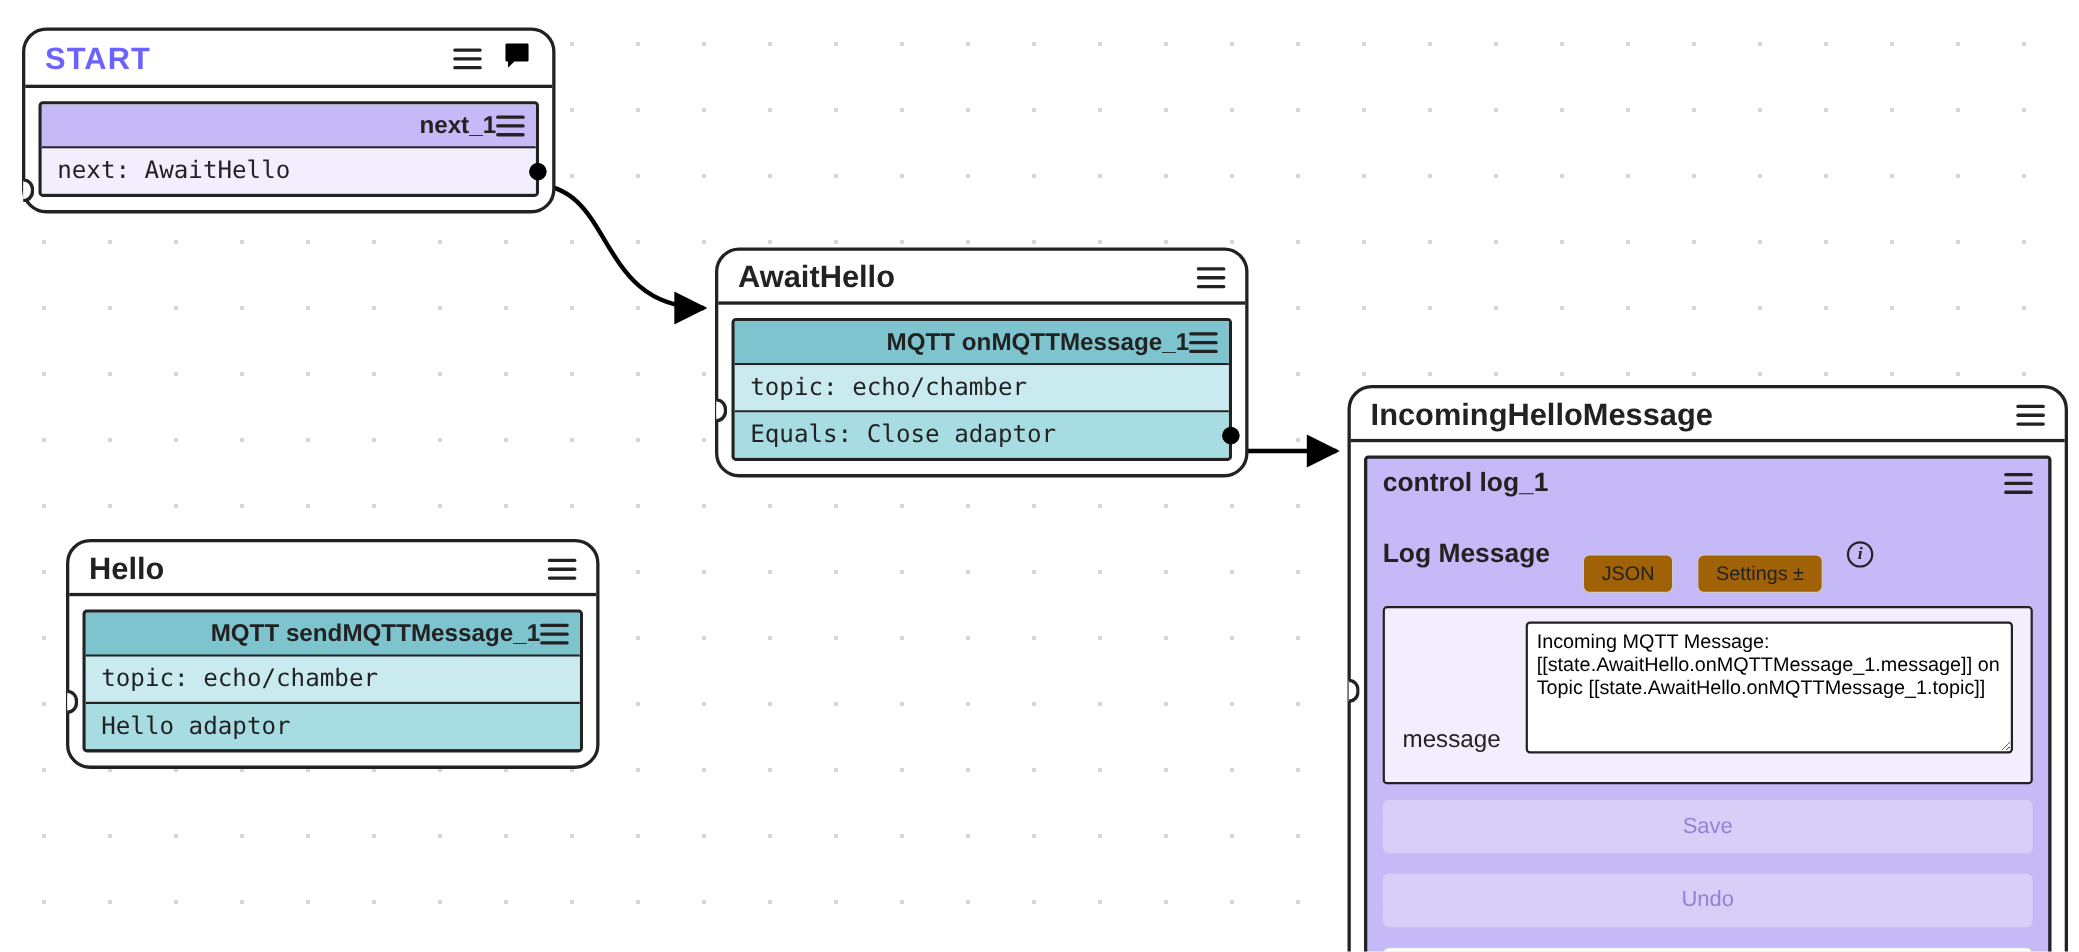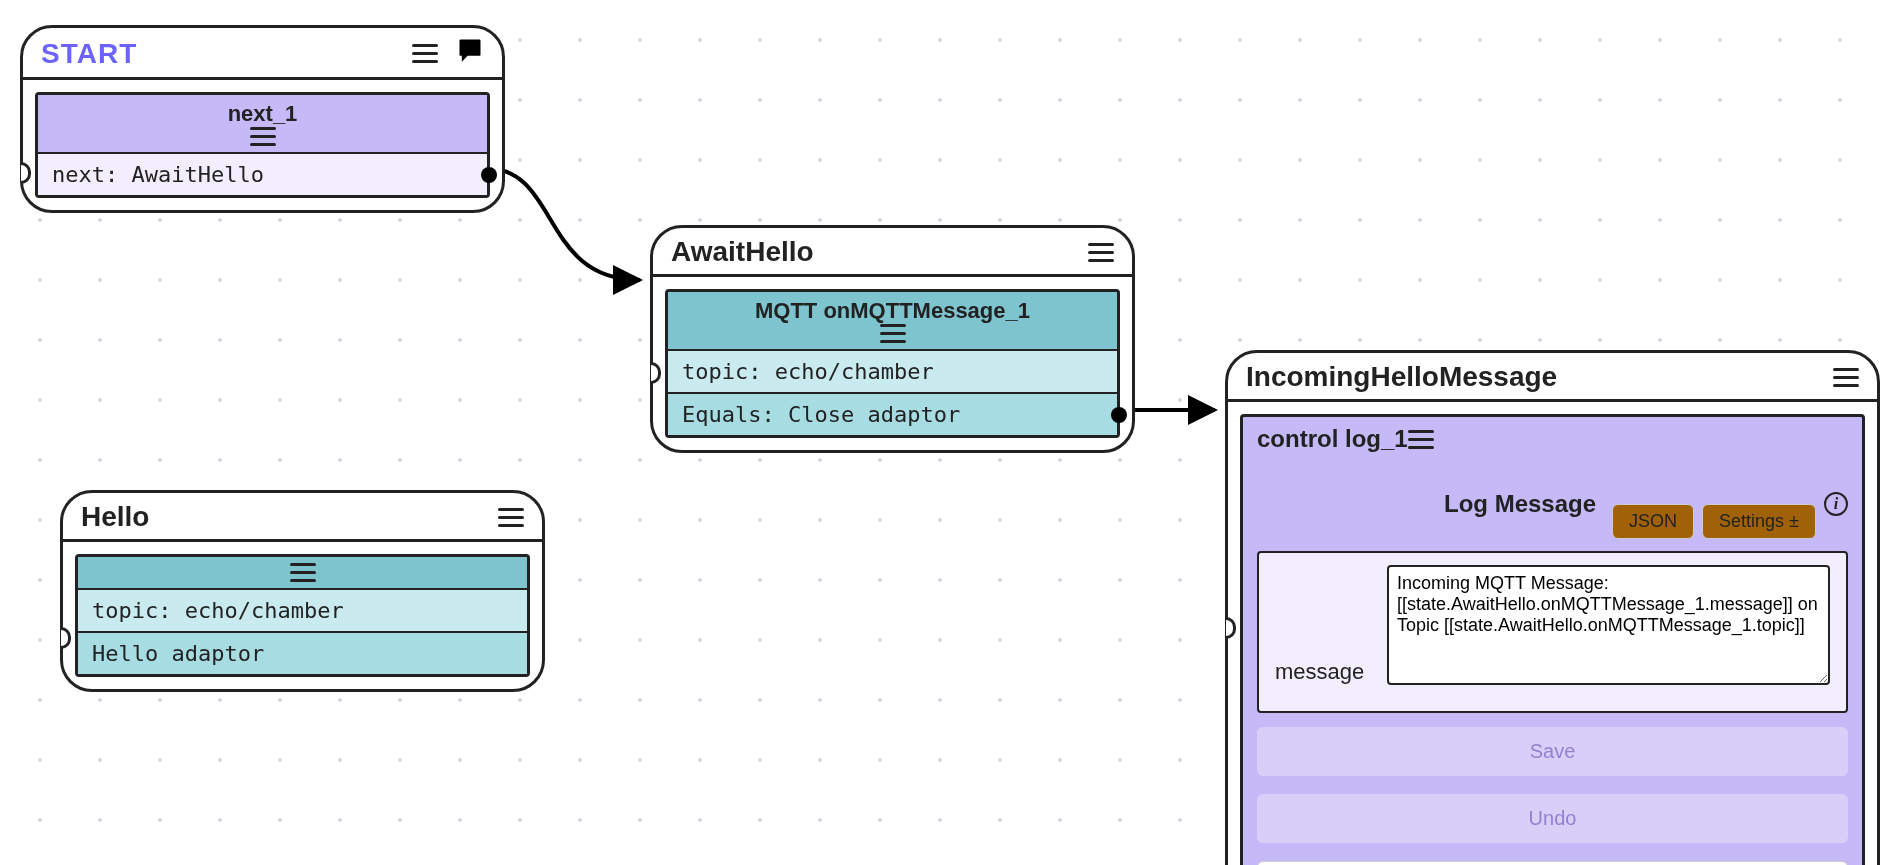--- a/index.html
+++ b/index.html
@@ -25,21 +25,21 @@
     background-position: 10px 10px;
     font-family: "Segoe UI", Arial, sans-serif;
     color:var(--text);
     position:relative;
   }
   .canvas { position:relative; width:100%; height:100%; }
 
   .node {
     position:absolute;
     border:3px solid var(--gray-line);
-    border-radius:32px;
+    border-radius:22px;
     background:#fff;
     box-shadow:none;
     overflow:visible;
   }
   .node-head {
     display:flex;
     align-items:center;
     justify-content:space-between;
     padding:8px 18px 6px 18px;
     font-size:28px;
@@ -54,27 +54,26 @@
   }
   .node-body { padding:12px; }
 
   .sub-block {
     border:3px solid var(--gray-line);
     border-radius:4px;
     position:relative;
   }
   .sub-head {
     display:flex;
-    justify-content:center;
+    justify-content:flex-end;
     align-items:center;
     padding:6px 10px;
     font-size:22px;
     font-weight:700;
     border-bottom:2px solid var(--gray-line);
-    flex-direction:column;
   }
   .sub-rows .row {
     padding:8px 14px;
     font-family: "Consolas","Menlo",monospace;
     font-size:22px;
     border-bottom:2px solid var(--gray-line);
     position:relative;
   }
   .sub-rows .row:last-child { border-bottom:none; }
 
@@ -117,31 +116,30 @@
   
   .panel {
     border:3px solid var(--gray-line);
     border-radius:4px;
     background:var(--purple-mid);
     padding:0;
     position:relative;
   }
   .panel-head {
     display:flex;
-    justify-content:flex-start;
+    justify-content:space-between;
     align-items:center;
     padding:8px 14px;
     font-size:24px;
     font-weight:700;
     border-bottom:1px solid #6b5bbf00;
   }
   .panel-toolbar {
-    display:flex; align-items:center; gap:8px;
+    display:flex; align-items:center; gap:22px;
     padding:6px 14px 12px 14px;
-    justify-content:flex-end;
   }
   .panel-toolbar .title {
     font-size:24px; font-weight:700; margin-right:8px;
   }
   .pill {
     background:#a16207; border:1px solid #ccc;
     border-radius:6px; padding:6px 16px;
     font-size:18px; cursor:pointer;margin-top:36px;
   }
   .info-circle {
@@ -281,20 +279,21 @@
       <span class="icon-menu">
           <span></span>
           <span></span>
           <span></span>
         </span>
     </div>
     <span class="port-in-notch" style="top:145px;"></span>
     <div class="node-body">
       <div class="sub-block variant-teal">
         <div class="sub-head">
+          <span>MQTT sendMQTTMessage_1</span>
           <span class="icon-menu">
               <span></span>
               <span></span>
               <span></span>
             </span>
         </div>
         <div class="sub-rows">
           <div class="row">
             <span>topic: echo/chamber</span>
           </div>

